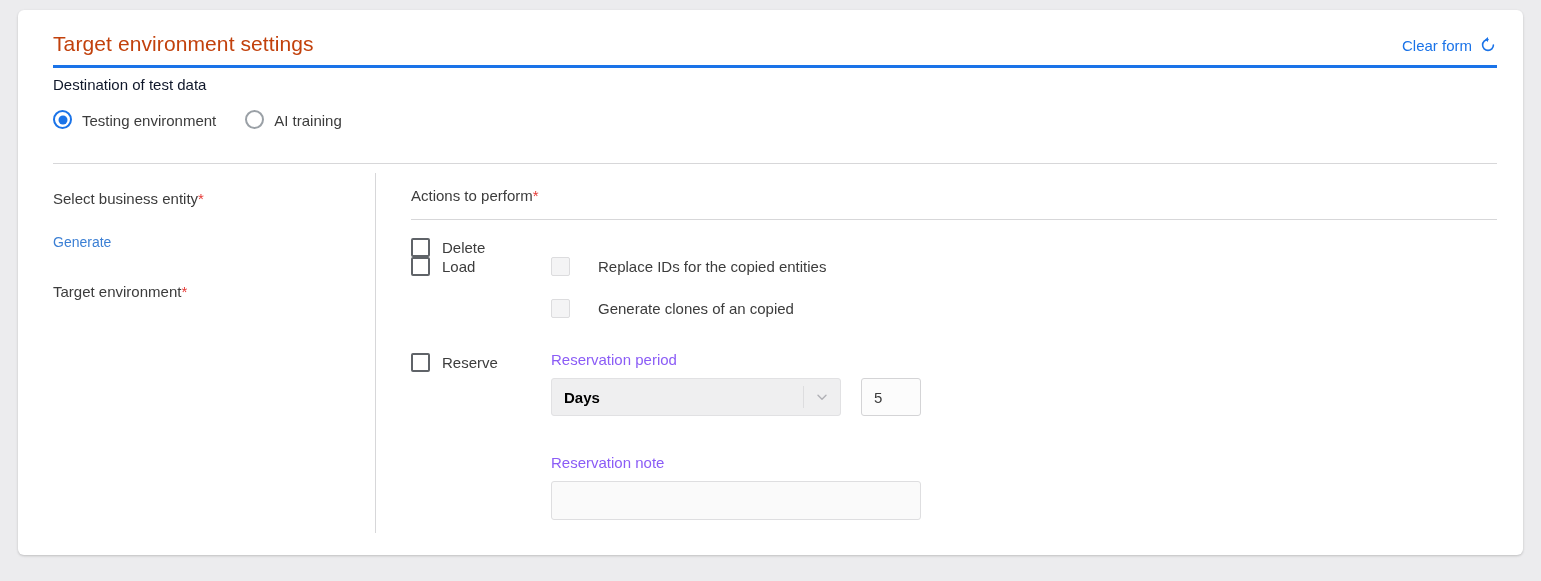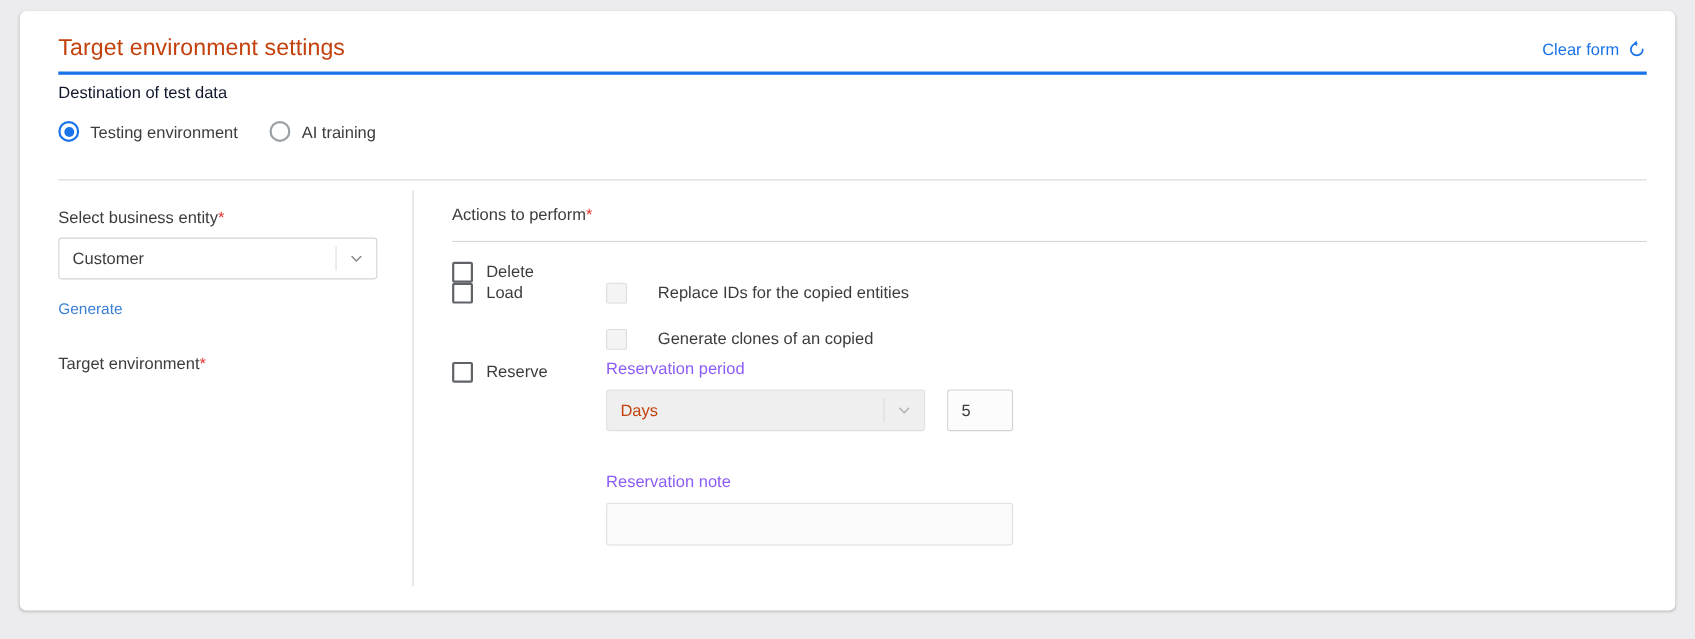--- a/index.html
+++ b/index.html
@@ -190,21 +190,22 @@
     align-items: center;
     justify-content: center;
     flex: 0 0 auto;
   }
   .select.disabled {
     background: #efeff0;
     border-color: #e1e1e3;
     cursor: default;
   }
   .select.disabled .value {
-    color: #c2410c;
+    color: #000000;
+    font-weight: bold;
   }
   .advanced-link {
     display: inline-block;
     margin-top: 18px;
     font-size: 14px;
     color: #3b7fd4;
     cursor: pointer;
   }
   .spacer-32 { height: 32px; }
 
@@ -332,29 +333,20 @@
 
   <div class="hr-main"></div>
   <div class="vr"></div>
 
   <div class="left-col">
 
     <label class="field-label">
       <span>Select business entity</span><span class="req">*</span>
     </label>
 
-    <div class="select">
-      <span class="value">Customer</span>
-      <span class="sep"></span>
-      <span class="chev">
-        <svg width="14" height="14" viewBox="0 0 14 14">
-            <path d="M3 5.2 L7 9.2 L11 5.2" fill="none" stroke="#8a8a8f" stroke-width="1.4" stroke-linecap="round" stroke-linejoin="round"></path>
-          </svg>
-      </span>
-    </div>
 
     <span class="advanced-link">Generate</span>
 
     <div class="spacer-32"></div>
 
     <label class="field-label">
       <span>Target environment</span><span class="req">*</span>
     </label>
 
   </div>
@@ -386,21 +378,21 @@
     </div>
 
     <div class="action-row" style="margin-top:23px;">
       <div class="cb-cell"></div>
       <div class="sub-cell">
         <span class="checkbox disabled"></span>
         <span class="cb-label">Generate clones of an copied</span>
       </div>
     </div>
 
-    <div class="action-row" style="margin-top:9px;">
+    <div class="action-row" style="margin-top:33px;">
       <div class="cb-cell" style="padding-top:2px;">
         <span class="checkbox"></span>
         <span class="cb-label">Reserve</span>
       </div>
 
       <div style="display:flex; flex-direction:column;">
         <span class="sub-label">Reservation period</span>
 
         <div style="display:flex; align-items:center; gap:20px; margin-top:10px;">
           <div class="select disabled" style="width:290px;">

